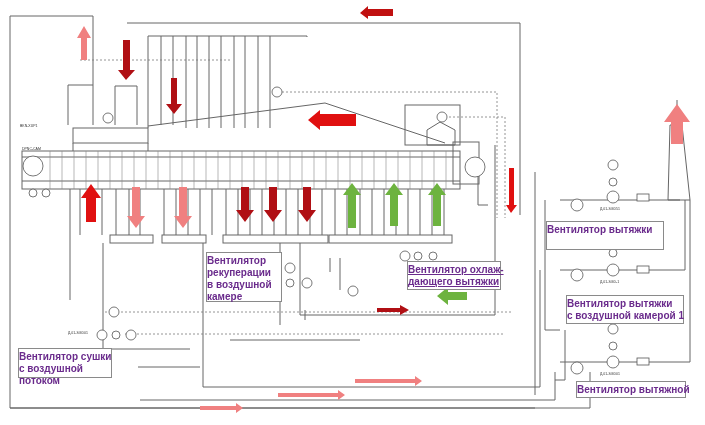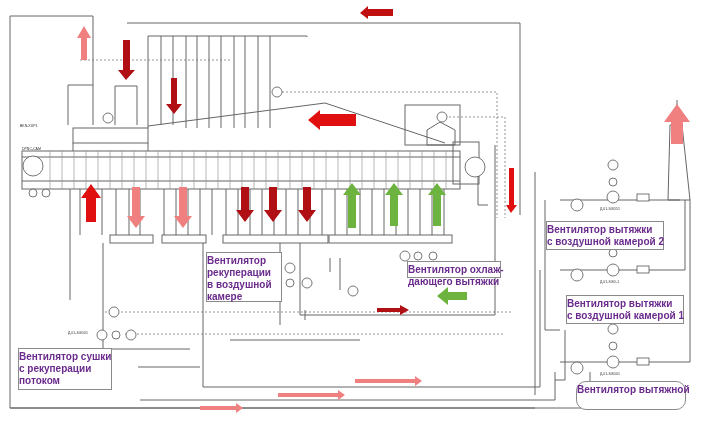--- a/index.html
+++ b/index.html
@@ -202,43 +202,42 @@
   </g>
 </svg>
 
 <div class="tiny" style="left:20px;top:124px;">BKN-XUP1</div>
 <div class="tiny" style="left:22px;top:147px;">DPNC-CAM</div>
 <div class="tiny" style="left:68px;top:331px;">Д.01-SGD01</div>
 <div class="tiny" style="left:600px;top:207px;">Д.01-SGD51</div>
 <div class="tiny" style="left:600px;top:280px;">Д.01-SGD-1</div>
 <div class="tiny" style="left:600px;top:372px;">Д.01-SGD01</div>
 
-<div class="label-box" style="left:18px;top:348px;width:94px;height:42px;">
+<div class="label-box" style="left:18px;top:348px;width:94px;height:30px;">
   <span>Вентилятор сушки</span>
-  <span>с рекуперации</span>
+  <span>с воздушной</span>
   <span>потоком</span>
 </div>
 
 <div class="label-box" style="left:206px;top:252px;width:76px;height:50px;">
   <span>Вентилятор</span>
   <span>рекуперации</span>
   <span>в воздушной</span>
   <span>камере</span>
 </div>
 
-<div class="label-box" style="left:407px;top:261px;width:94px;height:17px;">
+<div class="label-box" style="left:407px;top:261px;width:94px;height:29px;text-decoration:underline;">
   <span>Вентилятор охлаж-</span>
   <span>дающего вытяжки</span>
 </div>
 
 <div class="label-box" style="left:546px;top:221px;width:118px;height:29px;">
   <span>Вентилятор вытяжки</span>
-  <span>с воздушной камерой 2</span>
 </div>
 
 <div class="label-box" style="left:566px;top:295px;width:118px;height:29px;">
   <span>Вентилятор вытяжки</span>
   <span>с воздушной камерой 1</span>
 </div>
 
-<div class="label-box" style="left:576px;top:381px;width:110px;height:29px;border-radius:10px;">
+<div class="label-box" style="left:576px;top:381px;width:110px;height:17px;">
   <span>Вентилятор вытяжной</span>
 </div>
 
 </body></html>

